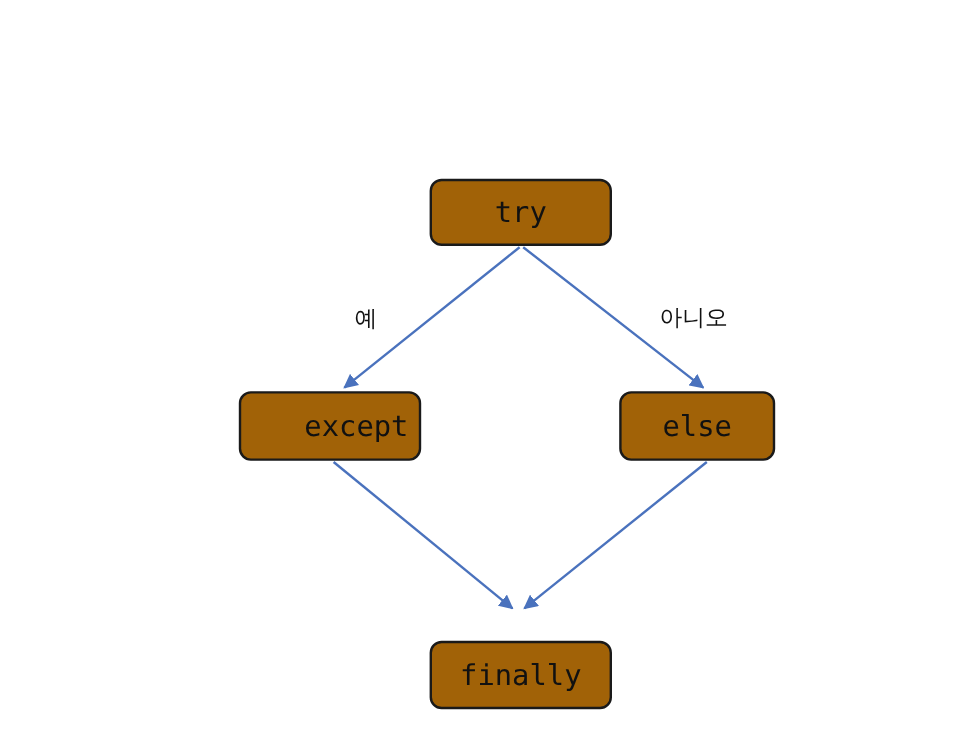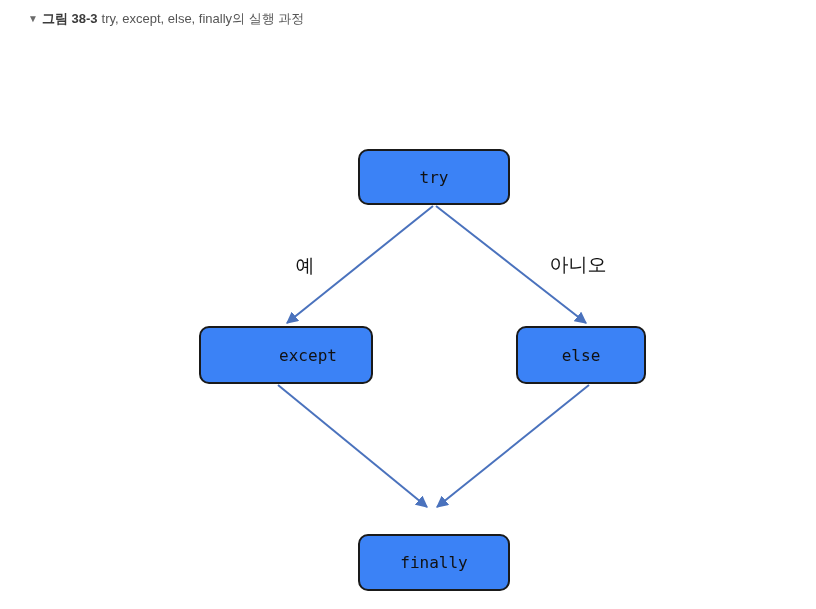--- a/index.html
+++ b/index.html
@@ -47,52 +47,49 @@
   .edge {
     stroke: var(--arrow-color);
     stroke-width: 2;
     fill: none;
   }
   .arrowhead { fill: var(--arrow-color); }
   .node {
     position: absolute;
     border: 2.5px solid var(--border-color);
     border-radius: 10px;
-    background: #3b82f6;
+    background: #a16207;
     display: flex;
     align-items: center;
     justify-content: center;
     font-family: "DejaVu Sans Mono", "Liberation Mono", monospace;
-    font-size: 16px;
+    font-size: 24px;
     color: var(--node-text);
   }
   .node-try     { left: 358px; top: 149px; width: 152px; height: 56px; }
-  .node-except  { left: 199px; top: 326px; width: 174px; height: 58px; padding-left: 44px; }
+  .node-except  { left: 199px; top: 326px; width: 152px; height: 58px; padding-left: 44px; }
   .node-else    { left: 516px; top: 326px; width: 130px; height: 58px; }
   .node-finally { left: 358px; top: 510px; width: 152px; height: 57px; margin-top: 24px; }
   .edge-label {
     position: absolute;
     transform: translate(-50%, -50%);
     font-size: 19px;
     color: #111111;
     white-space: nowrap;
     font-family: "Liberation Sans", sans-serif;
   }
   .edge-label-yes       { left: 305px; top: 266px; }
   .edge-label-exception { left: 435px; top: 266px; }
   .edge-label-no        { left: 578px; top: 265px; }
 </style>
 </head>
 <body>
 
 <div class="page">
 
-  <div class="caption">
-    <span class="marker">▼</span><span class="bold">그림 38-3</span><span>try, except, else, finally의 실행 과정</span>
-  </div>
 
   <svg class="edges-svg" viewBox="0 0 816 609" xmlns="http://www.w3.org/2000/svg">
     <defs>
       <marker id="arrow" viewBox="0 0 10 10" refX="9" refY="5" markerWidth="6" markerHeight="6" orient="auto-start-reverse">
         <path class="arrowhead" d="M 0 0 L 10 5 L 0 10 z"></path>
       </marker>
     </defs>
     <line class="edge" x1="433" y1="206" x2="287" y2="323" marker-end="url(#arrow)"></line>
     <line class="edge" x1="436" y1="206" x2="586" y2="323" marker-end="url(#arrow)"></line>
     <line class="edge" x1="278" y1="385" x2="427" y2="507" marker-end="url(#arrow)"></line>

